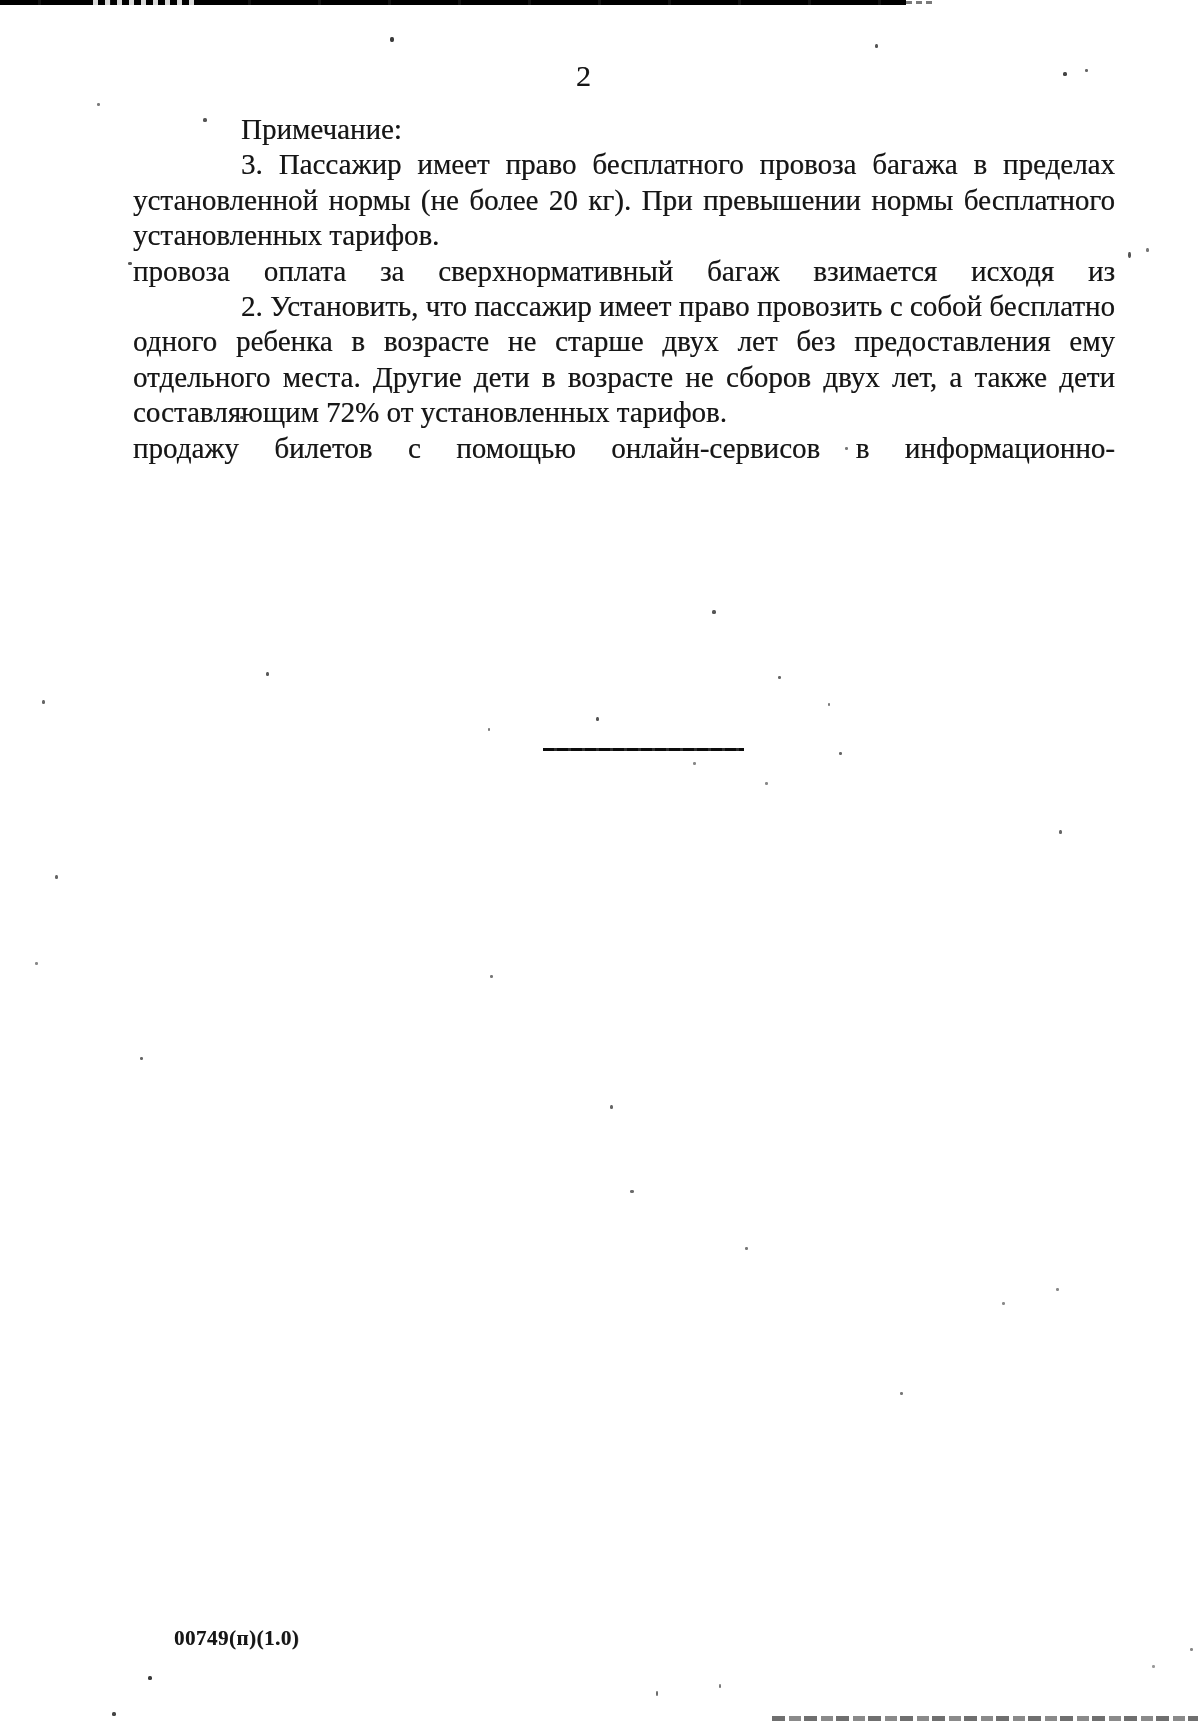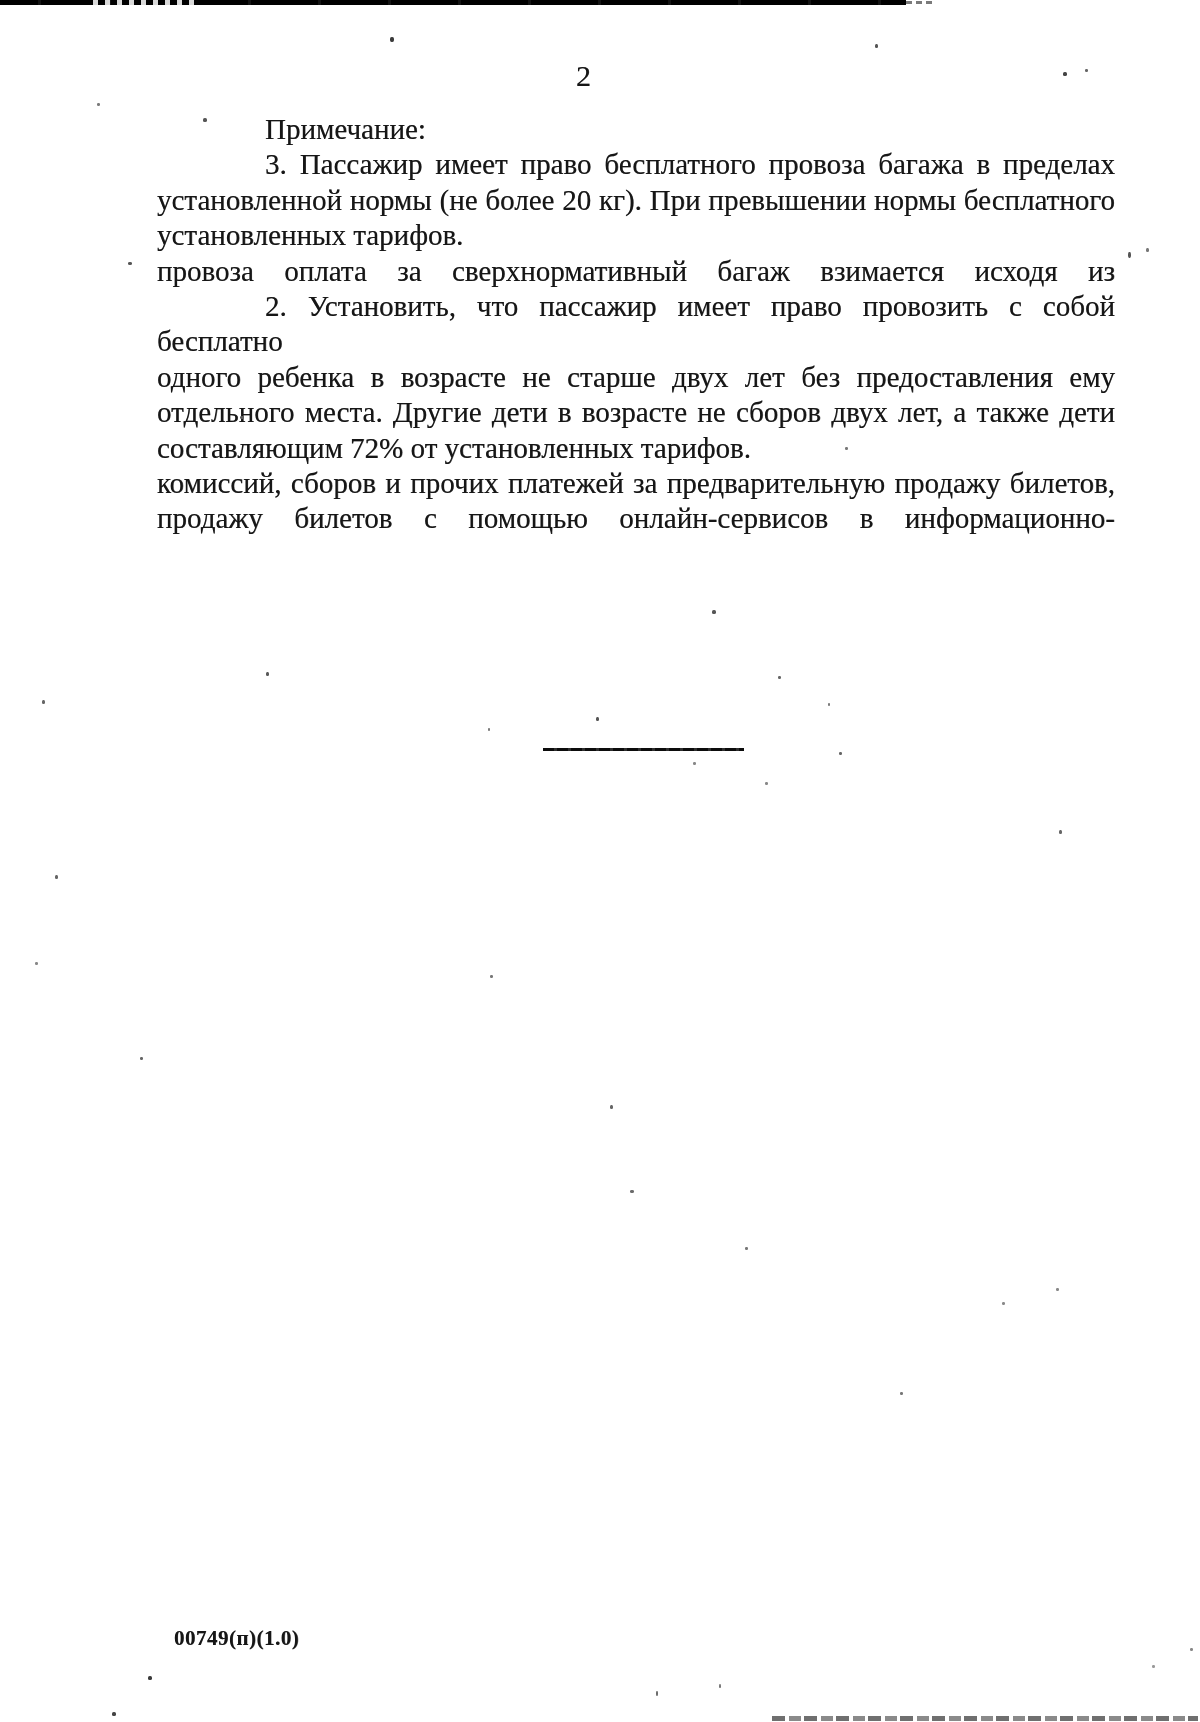--- a/index.html
+++ b/index.html
@@ -37,21 +37,21 @@
     font-size:30px;line-height:32px;
     text-shadow:.3px .3px 0 rgba(0,0,0,.5);
   }
 
   
   .text-block{
     position:absolute;left:133px;top:112px;width:982px;
     font-size:29px;line-height:35.4px;
     text-shadow:.35px .35px 0 rgba(0,0,0,.55);
   }
-  .line{text-align:justify;text-align-last:justify;margin-left:24px;}
+  .line{text-align:justify;text-align-last:justify;}
   .line.noj{text-align-last:left;}
   .line.ind{text-indent:108px;}
 
   
   .separator{
     position:absolute;left:543px;top:748px;width:201px;height:3px;
     background:repeating-linear-gradient(90deg,#0c0c0c 0 11px,#2e2e2e 11px 14px);
   }
 
   
@@ -77,21 +77,20 @@
   <div class="text-block">
     <div class="line ind noj">Примечание:</div>
     <div class="line ind">3. Пассажир имеет право бесплатного провоза багажа в пределах</div>
     <div class="line">установленной нормы (не более 20 кг). При превышении нормы бесплатного</div>
     <div class="line noj">установленных тарифов.</div>
     <div class="line">провоза оплата за сверхнормативный багаж взимается исходя из</div>
     <div class="line ind">2. Установить, что пассажир имеет право провозить с собой бесплатно</div>
     <div class="line">одного ребенка в возрасте не старше двух лет без предоставления ему</div>
     <div class="line">отдельного места. Другие дети в возрасте не сборов двух лет, а также дети</div>
     <div class="line noj">составляющим 72% от установленных тарифов.</div>
-    <div class="line">комиссий, сборов и прочих платежей за предварительную продажу билетов,</div>
     <div class="line">продажу билетов с помощью онлайн-сервисов в информационно-</div>
   </div>
 
   <div class="separator"></div>
 
   <div class="footer-code">00749(п)(1.0)</div>
 
   <div class="bottom-scan-bar"></div>
 
   <div id="specks">

